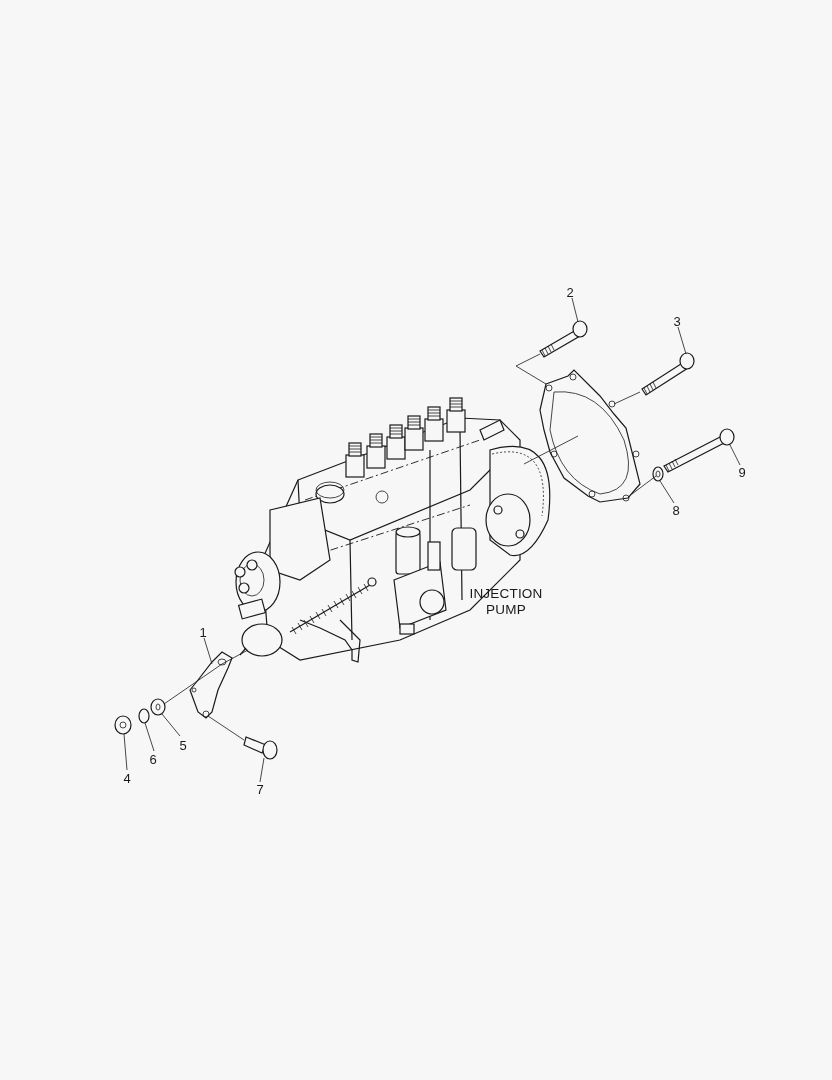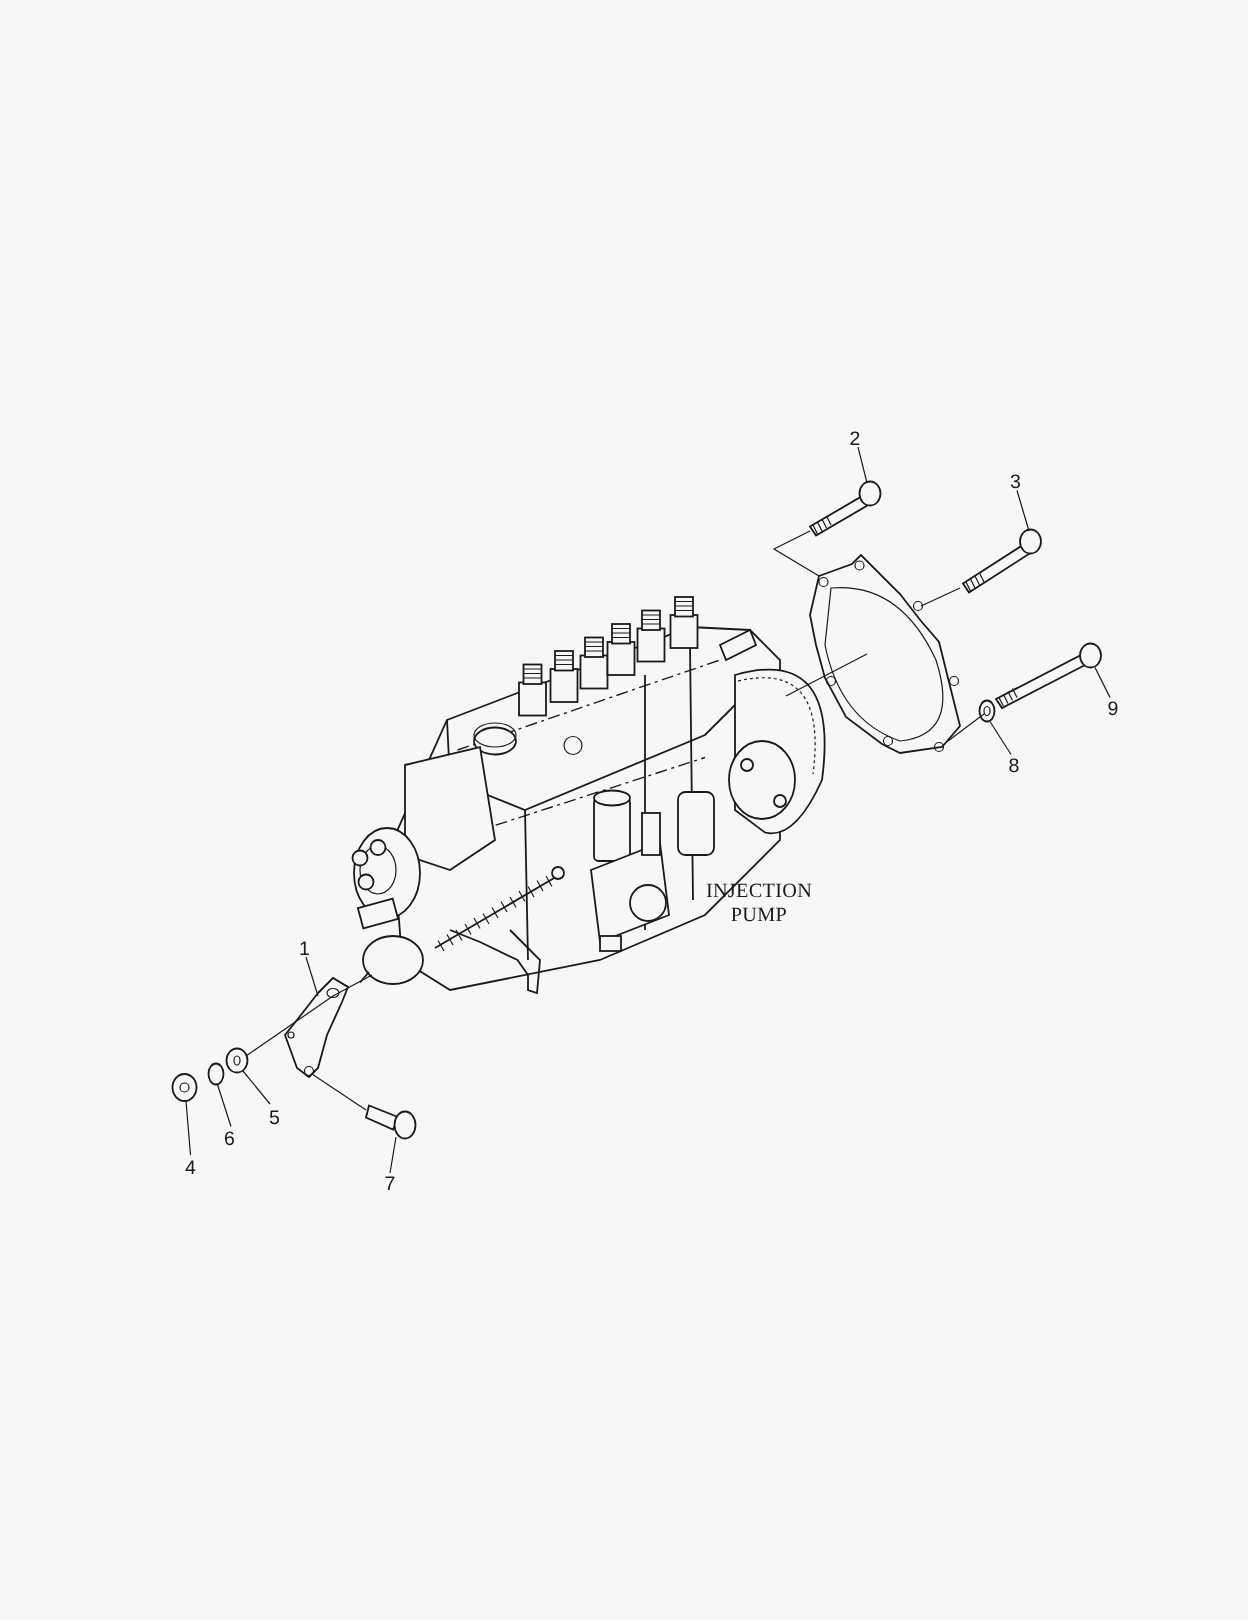--- a/index.html
+++ b/index.html
@@ -1,19 +1,19 @@
 <!DOCTYPE html>
 <html><head>
 <meta charset="utf-8">
 <style>
   html,body{margin:0;padding:0;}
   body{width:832px;height:1080px;background:#f7f7f7;position:relative;overflow:hidden;font-family:"Liberation Sans",sans-serif;}
   #diagram{position:absolute;left:0;top:0;width:832px;height:1080px;}
   .callout{position:absolute;font-size:13px;color:#1a1a1a;transform:translate(-50%,-50%);}
-  .label{position:absolute;font-size:13.5px;color:#1a1a1a;text-align:center;line-height:16px;letter-spacing:0.2px;font-family:Liberation Serif, serif;}
+  .label{position:absolute;font-size:13.5px;color:#1a1a1a;text-align:center;line-height:16px;letter-spacing:0.2px;}
   svg .ln{stroke:#1a1a1a;stroke-width:1.2;fill:none;}
   svg .thin{stroke:#1a1a1a;stroke-width:0.8;fill:none;}
   svg .fillw{stroke:#1a1a1a;stroke-width:1.2;fill:#f7f7f7;}
   svg .dash{stroke:#1a1a1a;stroke-width:0.9;fill:none;stroke-dasharray:8 3 2 3;}
 </style>
 </head>
 <body>
 
 <div id="diagram">
 <svg width="832" height="1080" viewBox="0 0 832 1080">

